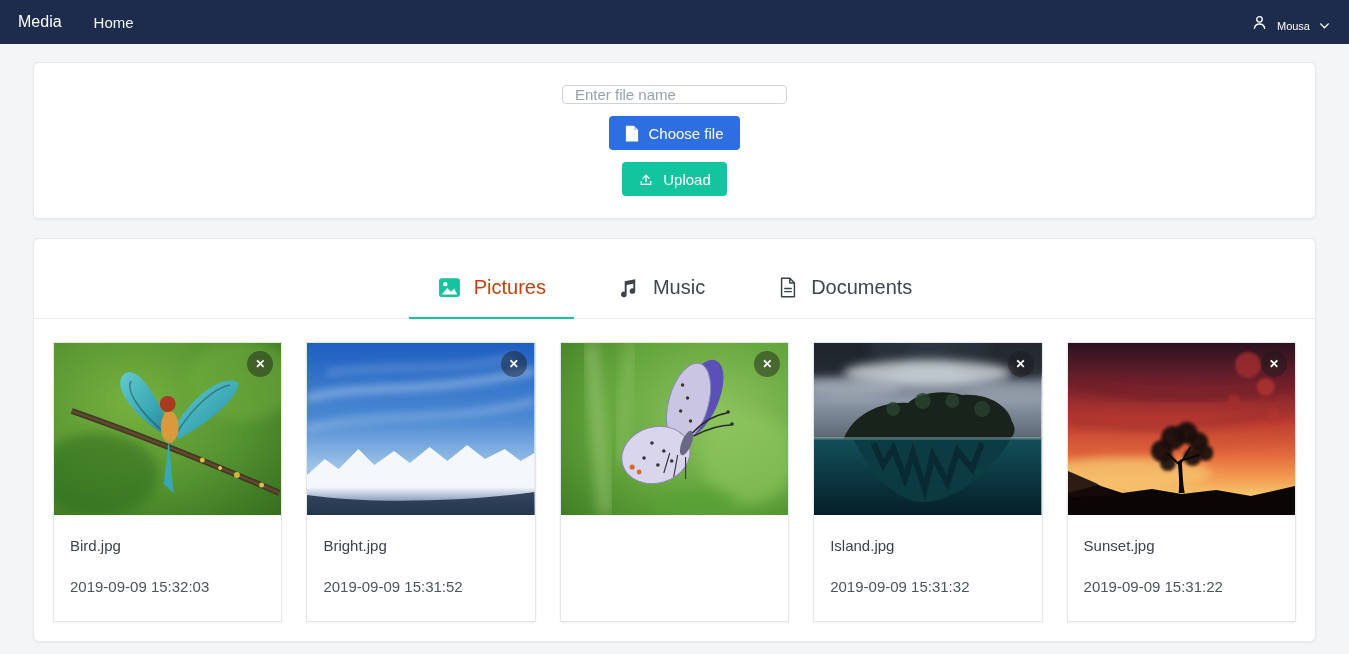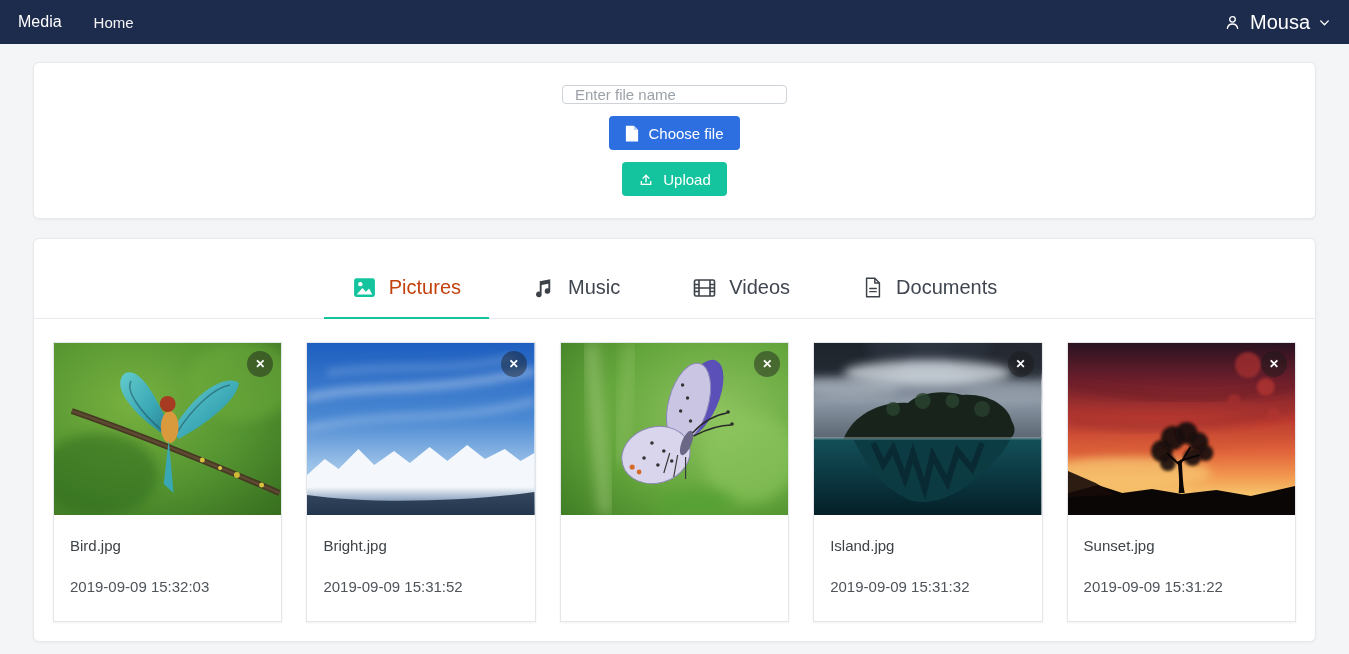--- a/index.html
+++ b/index.html
@@ -10,21 +10,21 @@
     font-family:"Liberation Sans", sans-serif;
     -webkit-font-smoothing:antialiased;
   }
   
   .navbar {
     height:44px; background:#1d2b4c; color:#fff;
     display:flex; align-items:center; padding:0 18px;
   }
   .brand { font-size:16px; color:#fff; text-decoration:none; margin-right:32px; cursor:pointer; }
   .nav-link { font-size:15px; color:rgba(255,255,255,.95); text-decoration:none; cursor:pointer; }
-  .nav-user { margin-left:auto; display:flex; align-items:center; gap:8px; font-size:20px; cursor:pointer; }
+  .nav-user { margin-left:auto; display:flex; align-items:flex-end; gap:8px; font-size:11px; cursor:pointer; }
   .nav-user svg { display:block; }
 
   
   .content { padding:18px 33px 0; }
   .panel {
     background:#fff; border:1px solid #e7e9ec; border-radius:6px;
     box-shadow:0 1px 3px rgba(0,0,0,.05);
   }
 
   
@@ -138,30 +138,20 @@
         </span>
         <span>Pictures</span>
       </div>
       <div class="tab">
         <span>
           <svg width="23" height="25" viewBox="0 0 24 24" fill="#3c4248">
             <path d="M9 19.2a2.9 2.9 0 1 1-2-2.76V5.5L18 3.4v12.3a2.9 2.9 0 1 1-2-2.76V8L9 9.4z"></path>
           </svg>
         </span>
         <span>Music</span>
-      </div>
-      <div class="tab">
-        <span>
-          <svg width="25" height="24" viewBox="0 0 24 24" fill="none" stroke="#3c4248" stroke-width="1.6">
-            <rect x="2" y="4" width="20" height="16" rx="1.5"></rect>
-            <path d="M6.5 4v16M17.5 4v16M6.5 12h11"></path>
-            <path d="M2 8.5h4.5M2 12h4.5M2 15.5h4.5M17.5 8.5H22M17.5 12H22M17.5 15.5H22"></path>
-          </svg>
-        </span>
-        <span>Videos</span>
       </div>
       <div class="tab">
         <span>
           <svg width="22" height="25" viewBox="0 0 24 24" fill="none" stroke="#3c4248" stroke-width="1.6" stroke-linejoin="round">
             <path d="M5 2h9l5 5v15H5z"></path>
             <path d="M14 2v5h5"></path>
             <path d="M8.5 13h7M8.5 16.5h7" stroke-linecap="round"></path>
           </svg>
         </span>
         <span>Documents</span>

